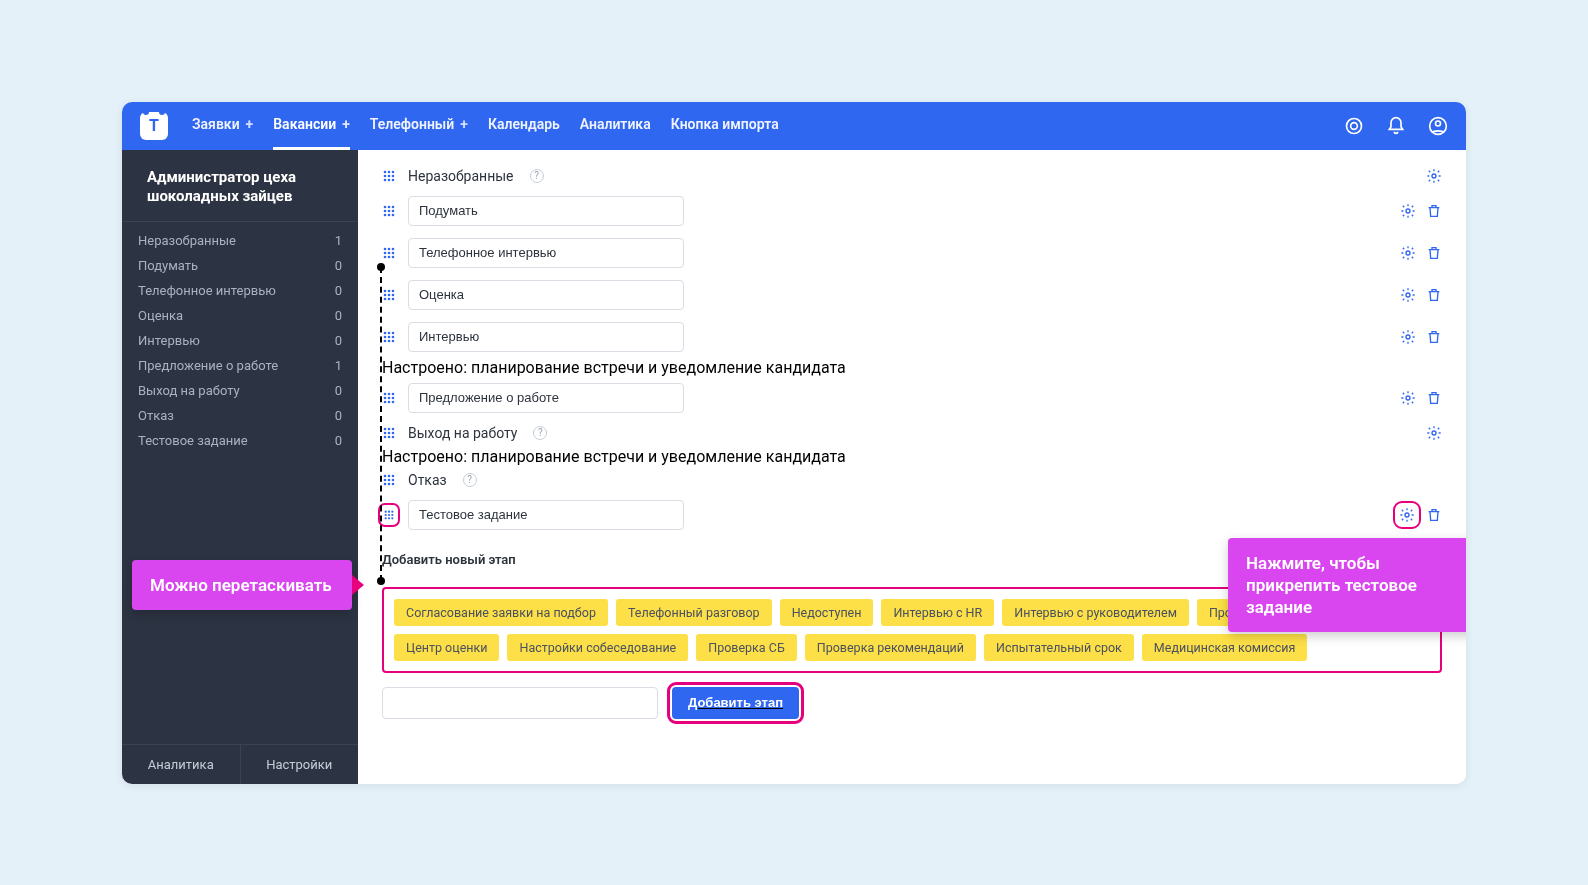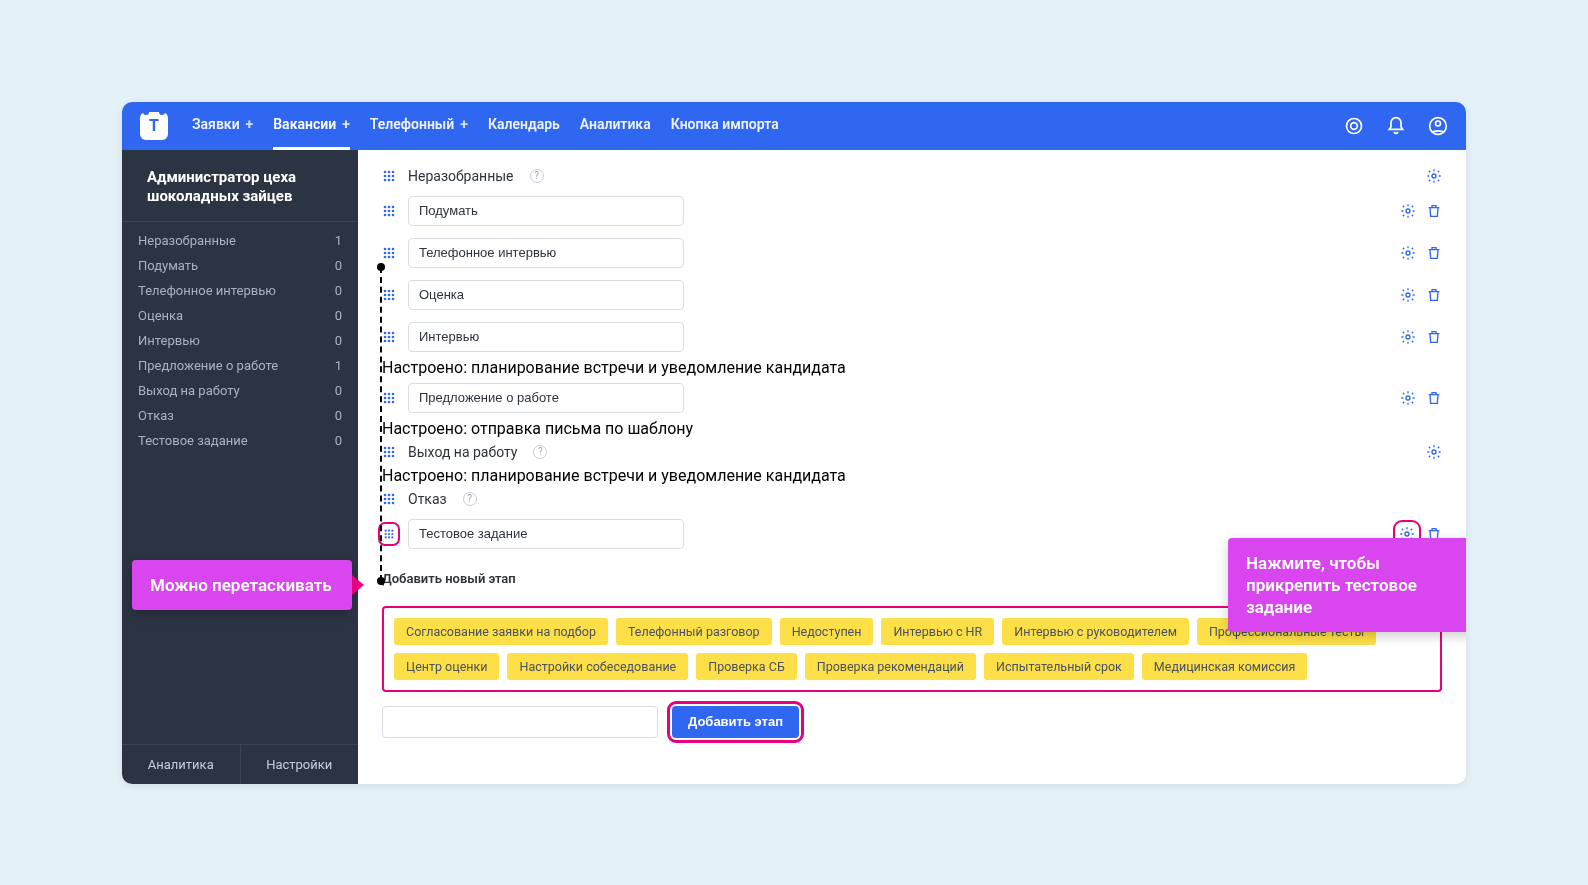--- a/index.html
+++ b/index.html
@@ -40,21 +40,21 @@
   .qmark { display:inline-flex; width:14px;height:14px;border:1px solid #c7cdd8;border-radius:50%; font-size:10px; align-items:center;justify-content:center;color:#9aa3b2; margin-left:4px;}
   .stage input.stage-input { width:276px; height:30px; border:1px solid #d9dde4; border-radius:4px; padding:0 10px; font-size:13px; color:#2d333d; }
   .stage-row { display:flex; flex-direction:column; }
   .stage-actions { margin-left:auto; display:flex; gap:10px; align-items:center; }
   .gear, .trash { cursor:pointer; display:inline-flex; }
   .gear svg, .trash svg { width:16px;height:16px; stroke:#3067f0; fill:none; stroke-width:2; }
   .gear.hl { outline:2px solid #e6007e; outline-offset:3px; border-radius:4px; padding:1px; }
   .section-title { font-size:13px; font-weight:600; color:#2d333d; margin:16px 0 20px; }
   .chips { display:flex; flex-wrap:wrap; gap:8px; border:2px solid #e6007e; border-radius:4px; padding:10px; }
   .chip { background:#fde047; color:#4a5160; font-size:12.5px; padding:6px 12px; border-radius:3px; cursor:pointer; }
-  .add-row { display:flex; gap:14px; align-items:center; margin-top:14px; }
+  .add-row { display:flex; gap:14px; align-items:center; margin-top:14px;text-decoration:underline; }
   .add-row input { width:276px; height:32px; border:1px solid #d9dde4; border-radius:4px; padding:0 10px; }
   .btn-primary { background:#3067f0; color:#fff; border:none; height:32px; padding:0 16px; font-size:13px; font-weight:600; border-radius:4px; cursor:pointer; outline:3px solid #e6007e; outline-offset:2px; }
   
   .callout { position:absolute; background:#d946ef; color:#fff; padding:14px 18px; font-size:17px; font-weight:600; line-height:1.3; border-radius:4px; box-shadow:0 4px 12px rgba(0,0,0,.2); }
   .callout.left { left:10px; top:458px; width:220px; }
   .callout.right { left:870px; top:388px; width:260px; }
   .arrow-r { position:absolute; right:-12px; top:50%; transform:translateY(-50%); width:0;height:0;border-top:10px solid transparent;border-bottom:10px solid transparent;border-left:12px solid #e6007e; }
   
   .drag-path { position:absolute; left:258px; top:165px; width:2px; height:314px; }
   .drag-path::before { content:""; position:absolute; left:0; top:0; bottom:0; border-left:2px dashed #000; }
@@ -347,21 +347,20 @@
                     <path d="M12 2v3M12 19v3M4.2 4.2l2.1 2.1M17.7 17.7l2.1 2.1M2 12h3M19 12h3M4.2 19.8l2.1-2.1M17.7 6.3l2.1-2.1"></path>
                   </svg>
                 </span>
                 <span class="trash">
                   <svg viewBox="0 0 24 24">
                     <path d="M4 7h16M9 7V4h6v3M6 7l1 13h10l1-13"></path>
                   </svg>
                 </span>
               </span>
             </div>
-            <div class="note">Настроено: отправка письма по шаблону</div>
           </div>
           <div class="stage-row">
             <div class="stage">
               <span class="drag">
                 <svg viewBox="0 0 12 12">
                   <g fill="#3067f0">
                     <circle cx="2" cy="2" r="1.3"></circle>
                     <circle cx="6" cy="2" r="1.3"></circle>
                     <circle cx="10" cy="2" r="1.3"></circle>
                     <circle cx="2" cy="6" r="1.3"></circle>

